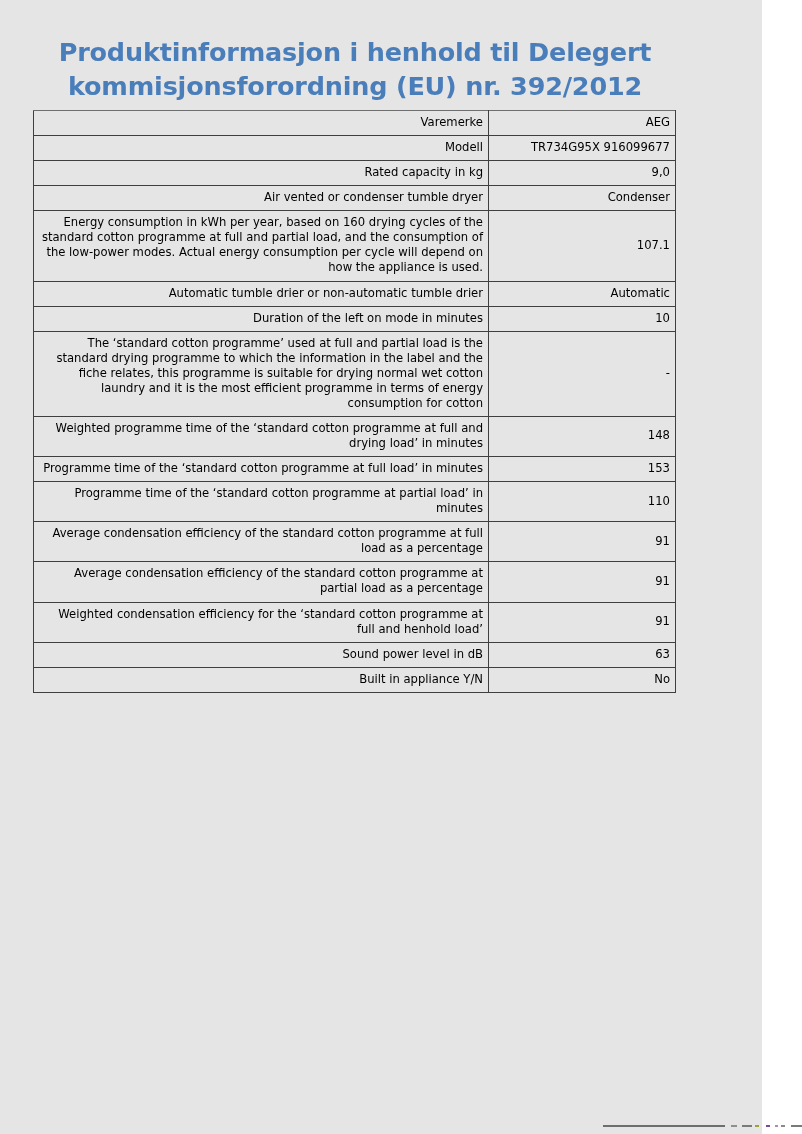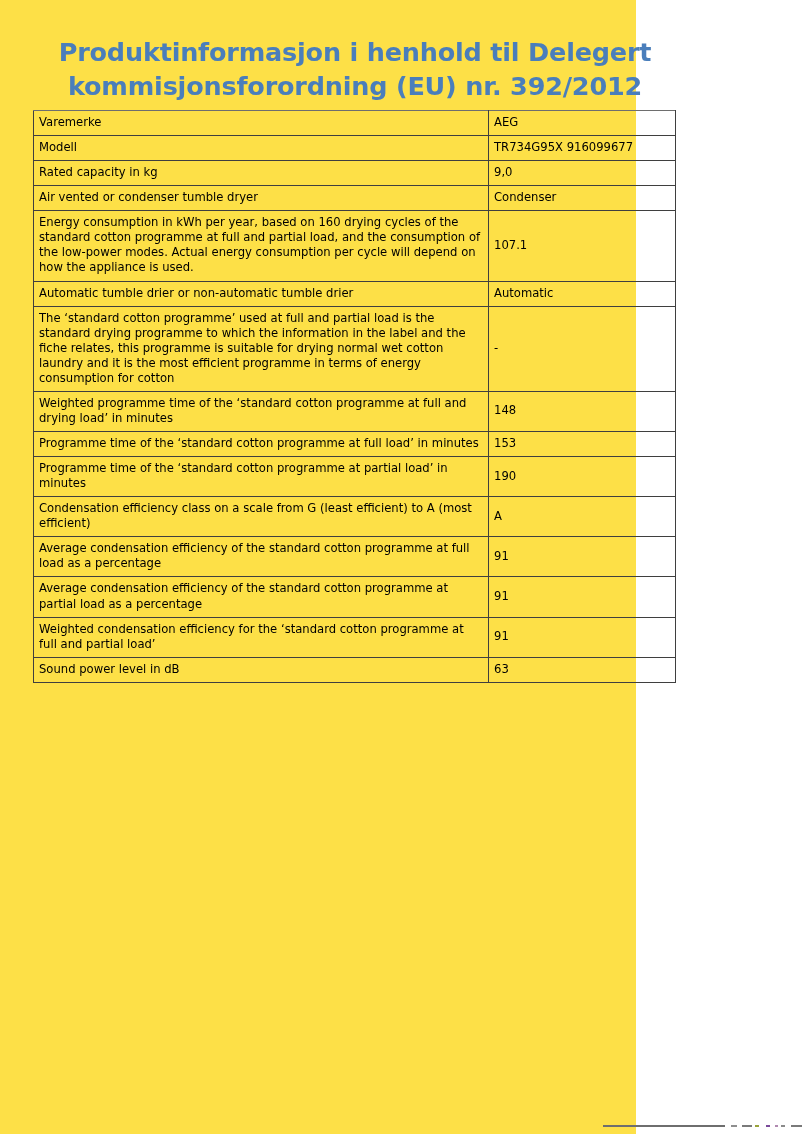--- a/index.html
+++ b/index.html
@@ -11,23 +11,23 @@
     width: 802px;
     height: 1134px;
     position: relative;
     font-family: "DejaVu Sans", "Liberation Sans", sans-serif;
     overflow: hidden;
   }
 
   .page {
     position: absolute;
     left: 0; top: 0;
-    width: 636px;
+    width: 762px;
     height: 1134px;
-    background: #fde047;
+    background: #e5e5e5;
   }
 
   .doc-title {
     position: absolute;
     left: 33px;
     top: 36px;
     width: 644px;
     text-align: center;
     color: #4A7EBB;
     font-family: "DejaVu Sans", "Liberation Sans", sans-serif;
@@ -51,20 +51,21 @@
 
   .fiche-table col.c-label { width: 455px; }
   .fiche-table col.c-value { width: 187px; }
 
   .fiche-table td {
     border: 1px solid #3f3f3f;
     padding: 4px 5px 5px 5px;
     vertical-align: middle;
     line-height: 1.30;
     word-wrap: break-word;
+    text-align: right;
   }
 
   .fiche-table tr.soft td { border-top-color: #b2b2b2; }
 
   .fiche-table tr:first-child td { border-top-color: #6e6e6e; }
 
   .cell-label { text-align: left; }
   .cell-value { text-align: left; }
 
   .bottom-strip {
@@ -121,55 +122,59 @@
           <td class="cell-value">Condenser</td>
         </tr>
         <tr>
           <td class="cell-label">Energy consumption in kWh per year, based on 160 drying cycles of the standard cotton programme at full and partial load, and the consumption of the low-power modes. Actual energy consumption per cycle will depend on how the appliance is used.</td>
           <td class="cell-value">107.1</td>
         </tr>
         <tr>
           <td class="cell-label">Automatic tumble drier or non-automatic tumble drier</td>
           <td class="cell-value">Automatic</td>
         </tr>
+        <tr class="soft">
+          <td class="cell-label">Duration of the left on mode in minutes</td>
+          <td class="cell-value">10</td>
+        </tr>
         <tr>
           <td class="cell-label">The ‘standard cotton programme’ used at full and partial load is the standard drying programme to which the information in the label and the fiche relates, this programme is suitable for drying normal wet cotton laundry and it is the most efficient programme in terms of energy consumption for cotton</td>
           <td class="cell-value">-</td>
         </tr>
         <tr class="soft">
           <td class="cell-label">Weighted programme time of the ‘standard cotton programme at full and drying load’ in minutes</td>
           <td class="cell-value">148</td>
         </tr>
         <tr>
           <td class="cell-label">Programme time of the ‘standard cotton programme at full load’ in minutes</td>
           <td class="cell-value">153</td>
         </tr>
         <tr>
           <td class="cell-label">Programme time of the ‘standard cotton programme at partial load’ in minutes</td>
-          <td class="cell-value">190</td>
-        </tr>
-        <tr>
-          <td class="cell-label">Condensation efficiency class on a scale from G (least efficient) to A (most efficient)</td>
-          <td class="cell-value">A</td>
+          <td class="cell-value">110</td>
         </tr>
         <tr>
           <td class="cell-label">Average condensation efficiency of the standard cotton programme at full load as a percentage</td>
           <td class="cell-value">91</td>
         </tr>
         <tr class="soft">
           <td class="cell-label">Average condensation efficiency of the standard cotton programme at partial load as a percentage</td>
           <td class="cell-value">91</td>
         </tr>
         <tr class="soft">
-          <td class="cell-label">Weighted condensation efficiency for the ‘standard cotton programme at full and partial load’</td>
+          <td class="cell-label">Weighted condensation efficiency for the ‘standard cotton programme at full and henhold load’</td>
           <td class="cell-value">91</td>
         </tr>
         <tr>
           <td class="cell-label">Sound power level in dB</td>
           <td class="cell-value">63</td>
+        </tr>
+        <tr>
+          <td class="cell-label">Built in appliance Y/N</td>
+          <td class="cell-value">No</td>
         </tr>
       </tbody>
   </table>
 
   <div class="bottom-strip">
     <span class="seg s1"></span>
     <span class="seg s2"></span>
     <span class="seg s3"></span>
     <span class="seg s4"></span>
     <span class="seg s5"></span>

